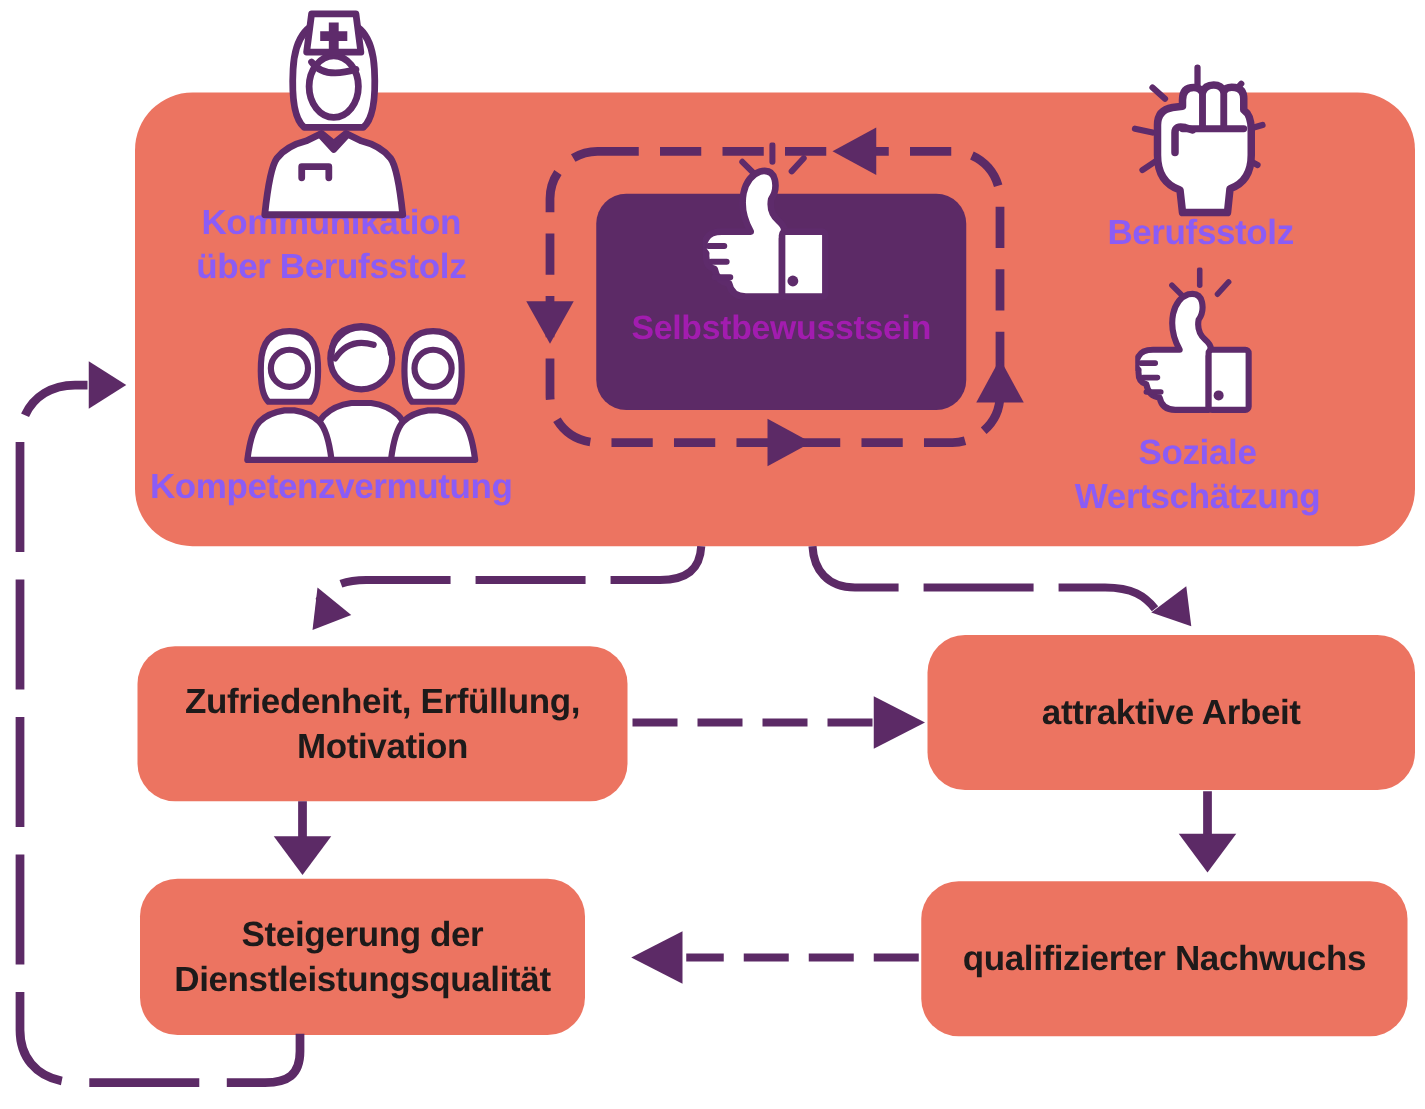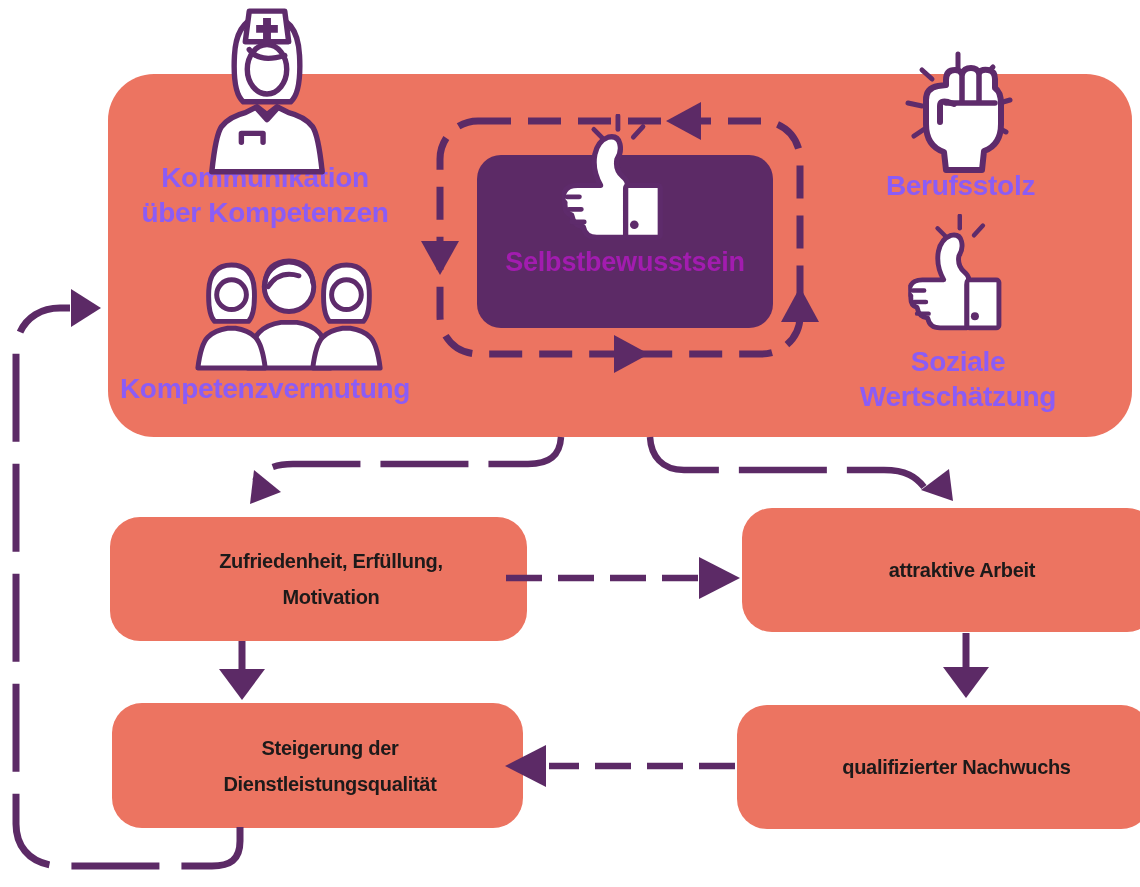--- a/index.html
+++ b/index.html
@@ -8,41 +8,40 @@
     font-family:"Liberation Sans",sans-serif;
   }
   .abs{position:absolute;}
   .bigbox{
     left:108px;top:74px;width:1024px;height:363px;
     background:#EC7461;border-radius:46px;z-index:1;
   }
   .smallbox{
     background:#EC7461;border-radius:30px;z-index:2;
     display:flex;flex-direction:column;align-items:center;justify-content:center;
-    color:#1D1A1A;font-weight:bold;font-size:20px;line-height:36px;text-align:center;
+    color:#1D1A1A;font-weight:bold;font-size:28px;line-height:36px;text-align:center;
     letter-spacing:-0.3px;
-    padding-left:25px;
   }
   .purplebox{
     left:477px;top:155px;width:296px;height:173px;background:#5C2A66;border-radius:24px;z-index:3;
   }
   .label{
     color:#8b5cf6;font-weight:bold;font-size:28px;line-height:35px;
     text-align:center;z-index:5;letter-spacing:-0.3px;
   }
   .label span{display:block;}
   .selbst{
     left:477px;top:247px;width:296px;text-align:center;color:#a21caf;
     font-size:27px;font-weight:bold;z-index:6;letter-spacing:-0.2px;
   }
   svg.icon{z-index:6;overflow:visible;}
   #overlay{left:0;top:0;z-index:4;pointer-events:none;}
   #box1{left:110px;top:517px;width:392px;height:124px;}
   #box2{left:742px;top:508px;width:390px;height:124px;}
-  #box3{left:112px;top:703px;width:386px;height:125px;border-radius:30px;}
+  #box3{left:112px;top:703px;width:356px;height:125px;border-radius:30px;}
   #box4{left:737px;top:705px;width:389px;height:124px;}
 </style>
 </head>
 <body>
 
 <div id="stage">
 
   <svg width="0" height="0" style="position:absolute" aria-hidden="true">
     <defs>
       <symbol id="thumbSym" viewBox="0 0 112 136">
@@ -102,21 +101,21 @@
       <path d="M48,40 L52,9 L88,9 L92,40 Z" fill="#ffffff"></path>
       <path d="M66,16 h8 v7 h7 v8 h-7 v7 h-8 v-7 h-7 v-8 h7 Z" fill="#5E2B6B" stroke="none"></path>
       <path d="M14,172 Q18,134 24,126 Q32,116 48,112 L60,106 L70,114 L80,106 L92,112 Q108,116 116,126 Q122,134 126,172 Z" fill="#ffffff"></path>
       <path d="M59,107 L70,119 L81,107" fill="none"></path>
       <path d="M44,142 v-9 h22 v9" fill="none"></path>
     </g>
   </svg>
 
   <div class="abs label" style="left:110px;top:160px;width:310px;">
     <span>Kommunikation</span>
-    <span>über Kompetenzen</span>
+    <span>über Berufsstolz</span>
   </div>
 
   <svg class="abs icon" style="left:184px;top:251px;" width="210" height="117" viewBox="0 0 212 118">
     <g stroke="#5E2B6B" stroke-width="5" stroke-linecap="round" stroke-linejoin="round">
 
       <circle cx="106" cy="36" r="25" fill="#ffffff"></circle>
       <path d="M82,32 Q83,11 106,10 Q129,11 130,32" fill="none"></path>
       <path d="M85,36 Q96,19 116,25" fill="none"></path>
       <path d="M64,118 Q68,90 76,82 Q84,74 98,72 L114,72 Q128,74 136,82 Q144,90 148,118 Z" fill="#ffffff"></path>
 

